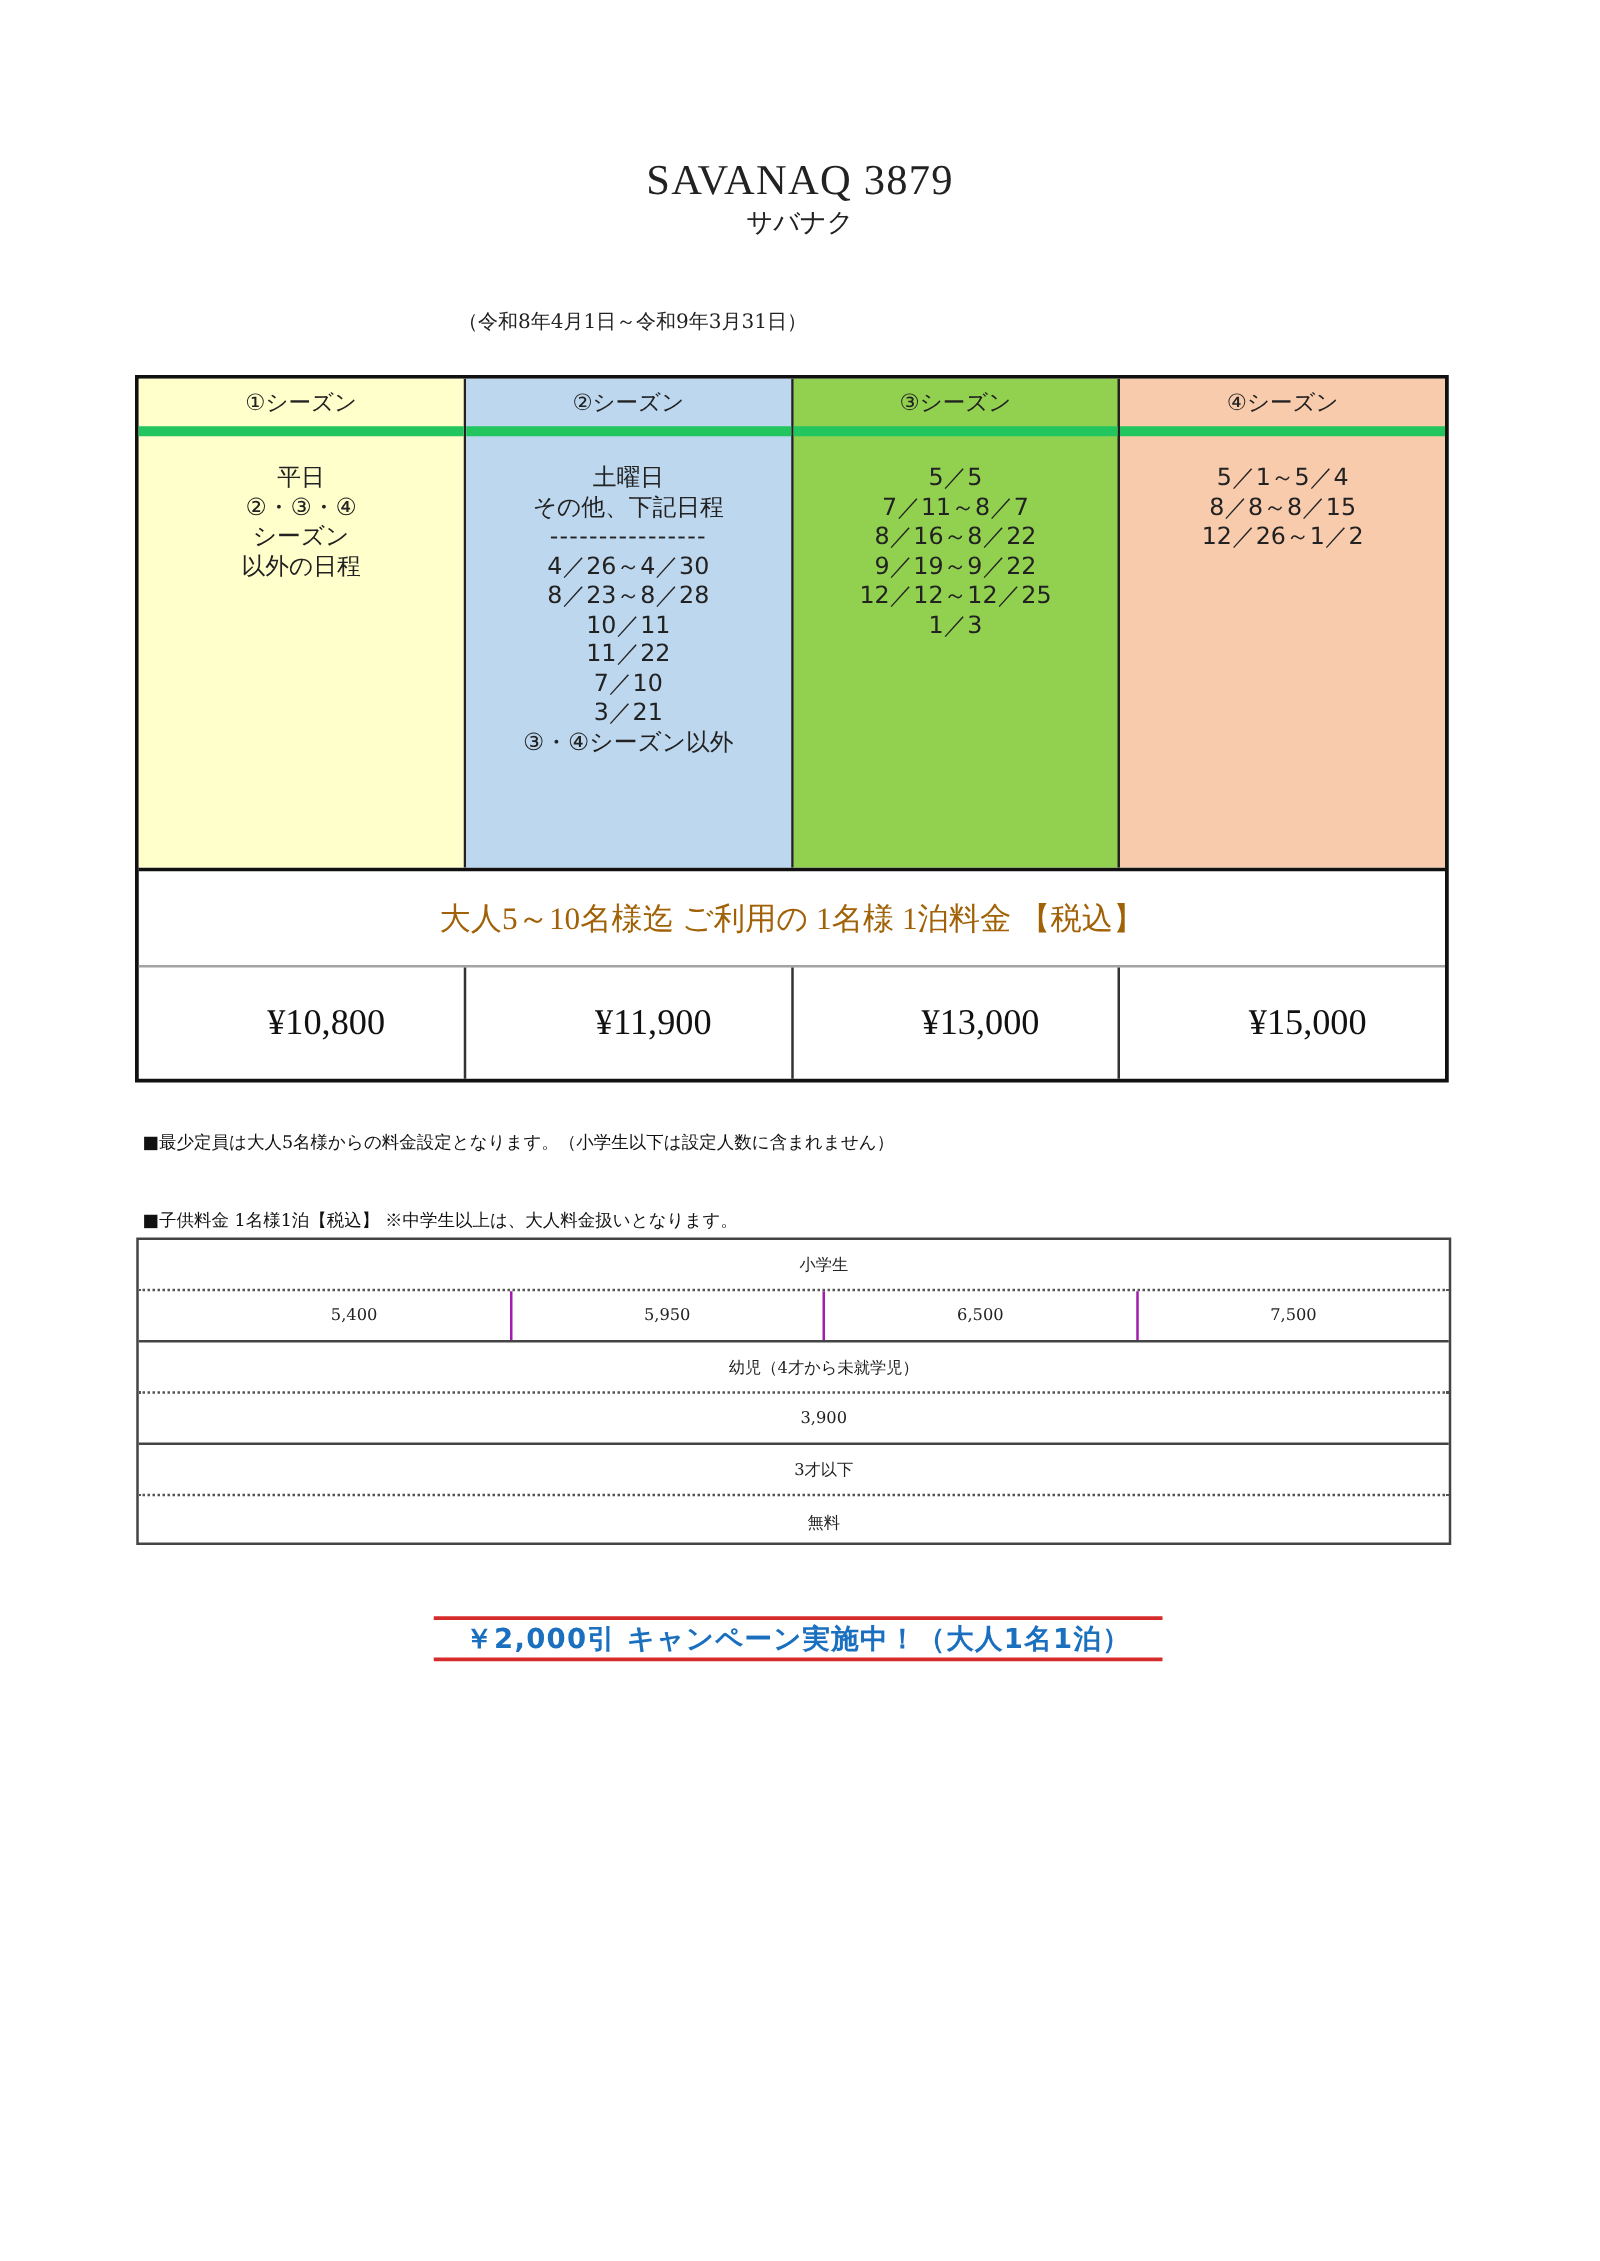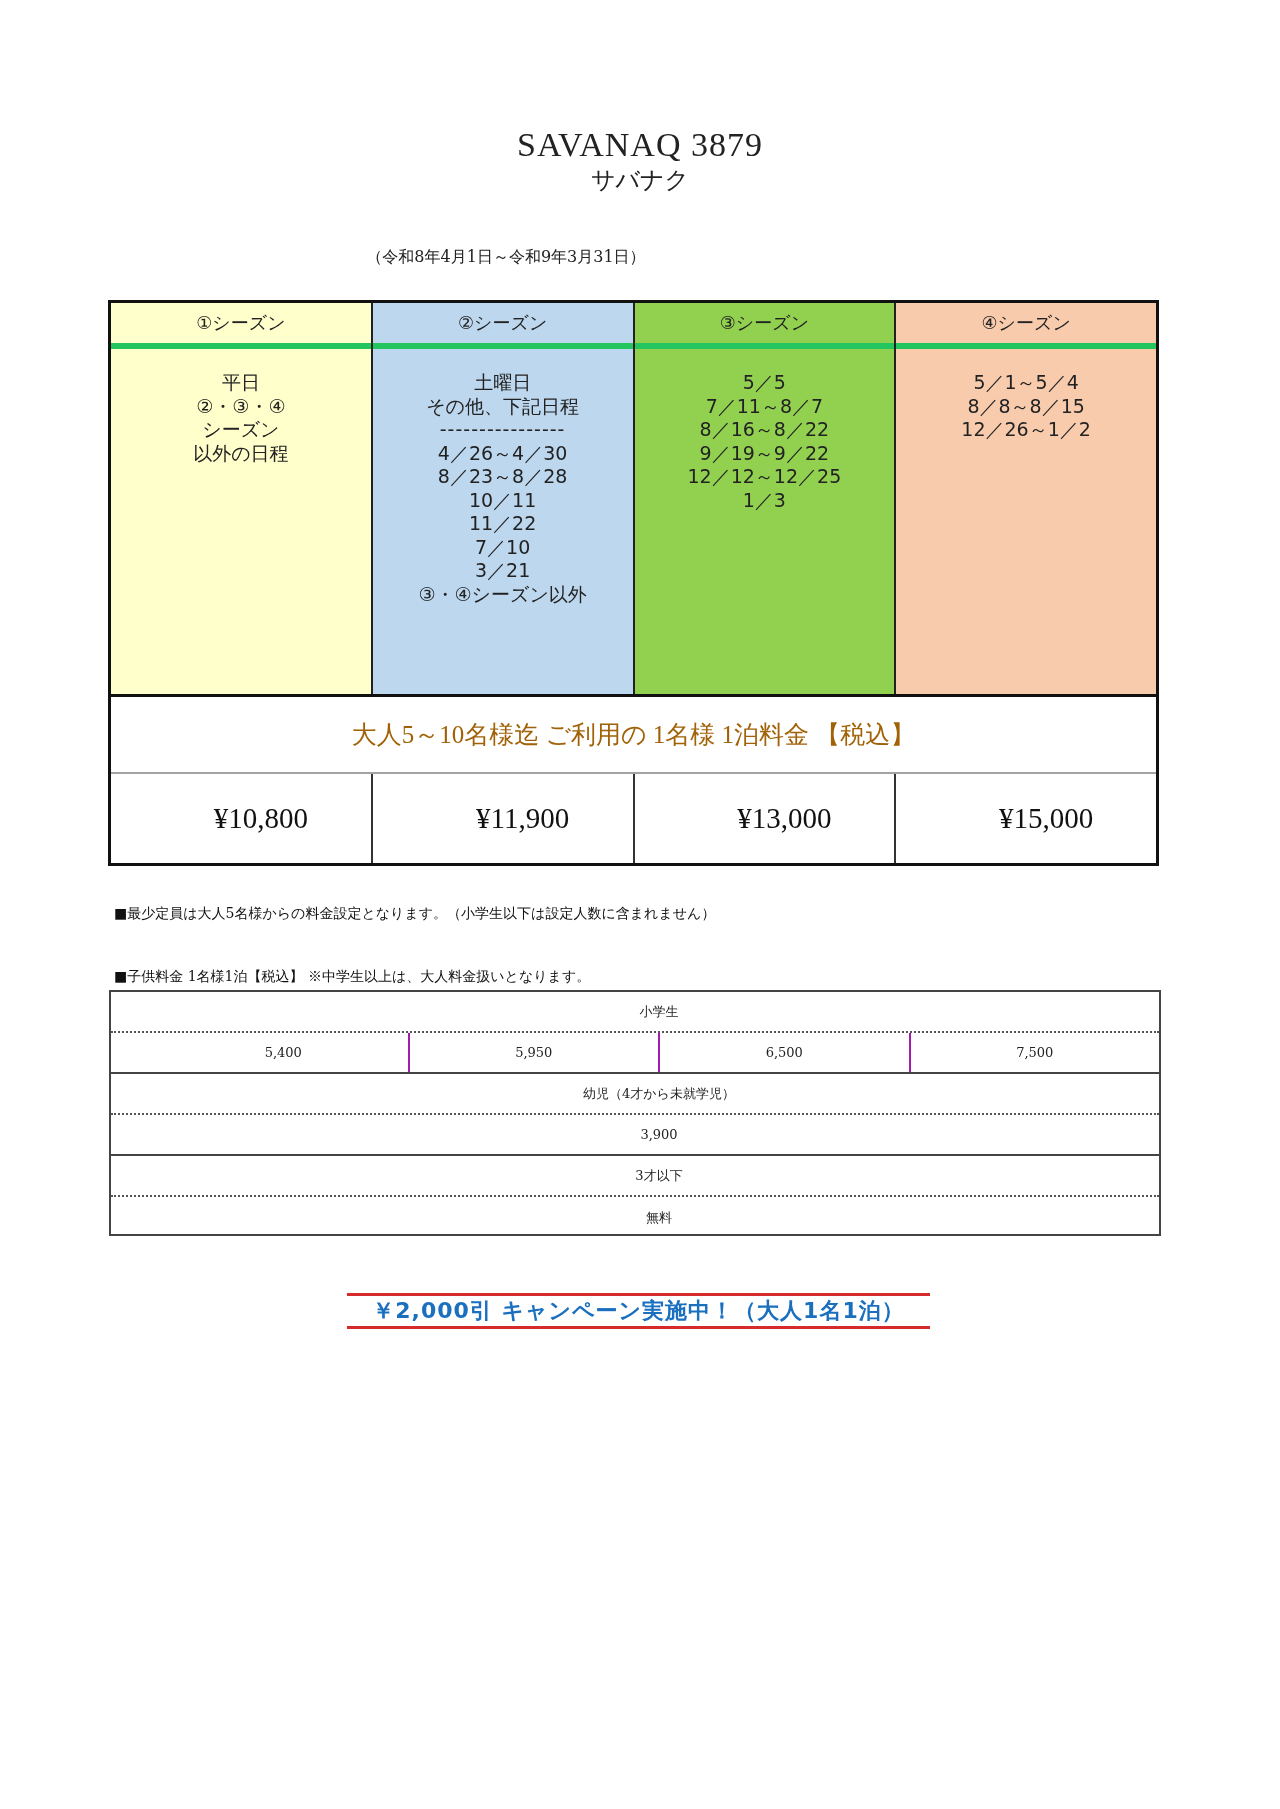--- a/index.html
+++ b/index.html
@@ -1,28 +1,28 @@
 <!DOCTYPE html>
 <html><head>
   <meta charset="utf-8">
   <style>
     * { box-sizing: border-box; margin: 0; padding: 0; }
     html, body { width: 1280px; height: 1809px; background: #ffffff; }
     body { position: relative; font-family: "DejaVu Serif", "Liberation Serif", serif; color: #1a1a1a; overflow: hidden; }
 
     .title { position: absolute; left: 0; width: 1280px; top: 126px; text-align: center; font-family: "Liberation Serif", "DejaVu Serif", serif; font-size: 34px; letter-spacing: 1px; color: #222; }
-    .subtitle { position: absolute; left: 0; width: 1280px; top: 164px; text-align: center; font-size: 24px; color: #222; }
+    .subtitle { position: absolute; left: 0; width: 1280px; top: 164px; text-align: center; font-size: 21px; color: #222; }
     .period { position: absolute; left: 0; width: 1012px; top: 247px; text-align: center; font-size: 16px; color: #222; }
 
     
     .season-table { position: absolute; left: 108px; top: 300px; width: 1051px; height: 566px; border: 3px solid #111; background: #fff; }
     .season-cols { position: absolute; left: 0; top: 0; width: 100%; height: 394px; display: flex; border-bottom: 3px solid #111; }
     .season-col { position: relative; flex: 1; height: 100%; border-right: 2px solid #222; }
     .season-col:last-child { border-right: none; }
-    .season-head { height: 46px; border-bottom: 6px solid #22c55e; display: flex; align-items: center; justify-content: center; font-family: "DejaVu Sans", "Liberation Sans", sans-serif; font-size: 18px; color: #222; }
+    .season-head { height: 46px; border-bottom: 8px solid #22c55e; display: flex; align-items: center; justify-content: center; font-family: "DejaVu Sans", "Liberation Sans", sans-serif; font-size: 18px; color: #222; }
     .season-body { padding-top: 22px; text-align: center; font-family: "DejaVu Sans", "Liberation Sans", sans-serif; font-size: 19px; line-height: 23.5px; color: #222; }
     .season-body .dash { letter-spacing: 1px; }
 
     .rate-caption { position: absolute; left: 0; top: 394px; width: 100%; height: 77px; border-bottom: 2px solid #a3a3a3; display: flex; align-items: center; justify-content: center; font-size: 25px; color: #a16207; font-family: Liberation Serif, serif; }
     .rate-row { position: absolute; left: 0; top: 471px; width: 100%; height: 89px; display: flex; }
     .rate-cell { flex: 1; display: flex; align-items: center; justify-content: center; border-right: 2px solid #333; font-family: "Liberation Serif", "DejaVu Serif", serif; font-size: 29px; color: #111; margin-left: 40px; }
     .rate-cell:last-child { border-right: none; }
 
     .note { position: absolute; left: 114px; font-size: 14px; color: #111; }
 

